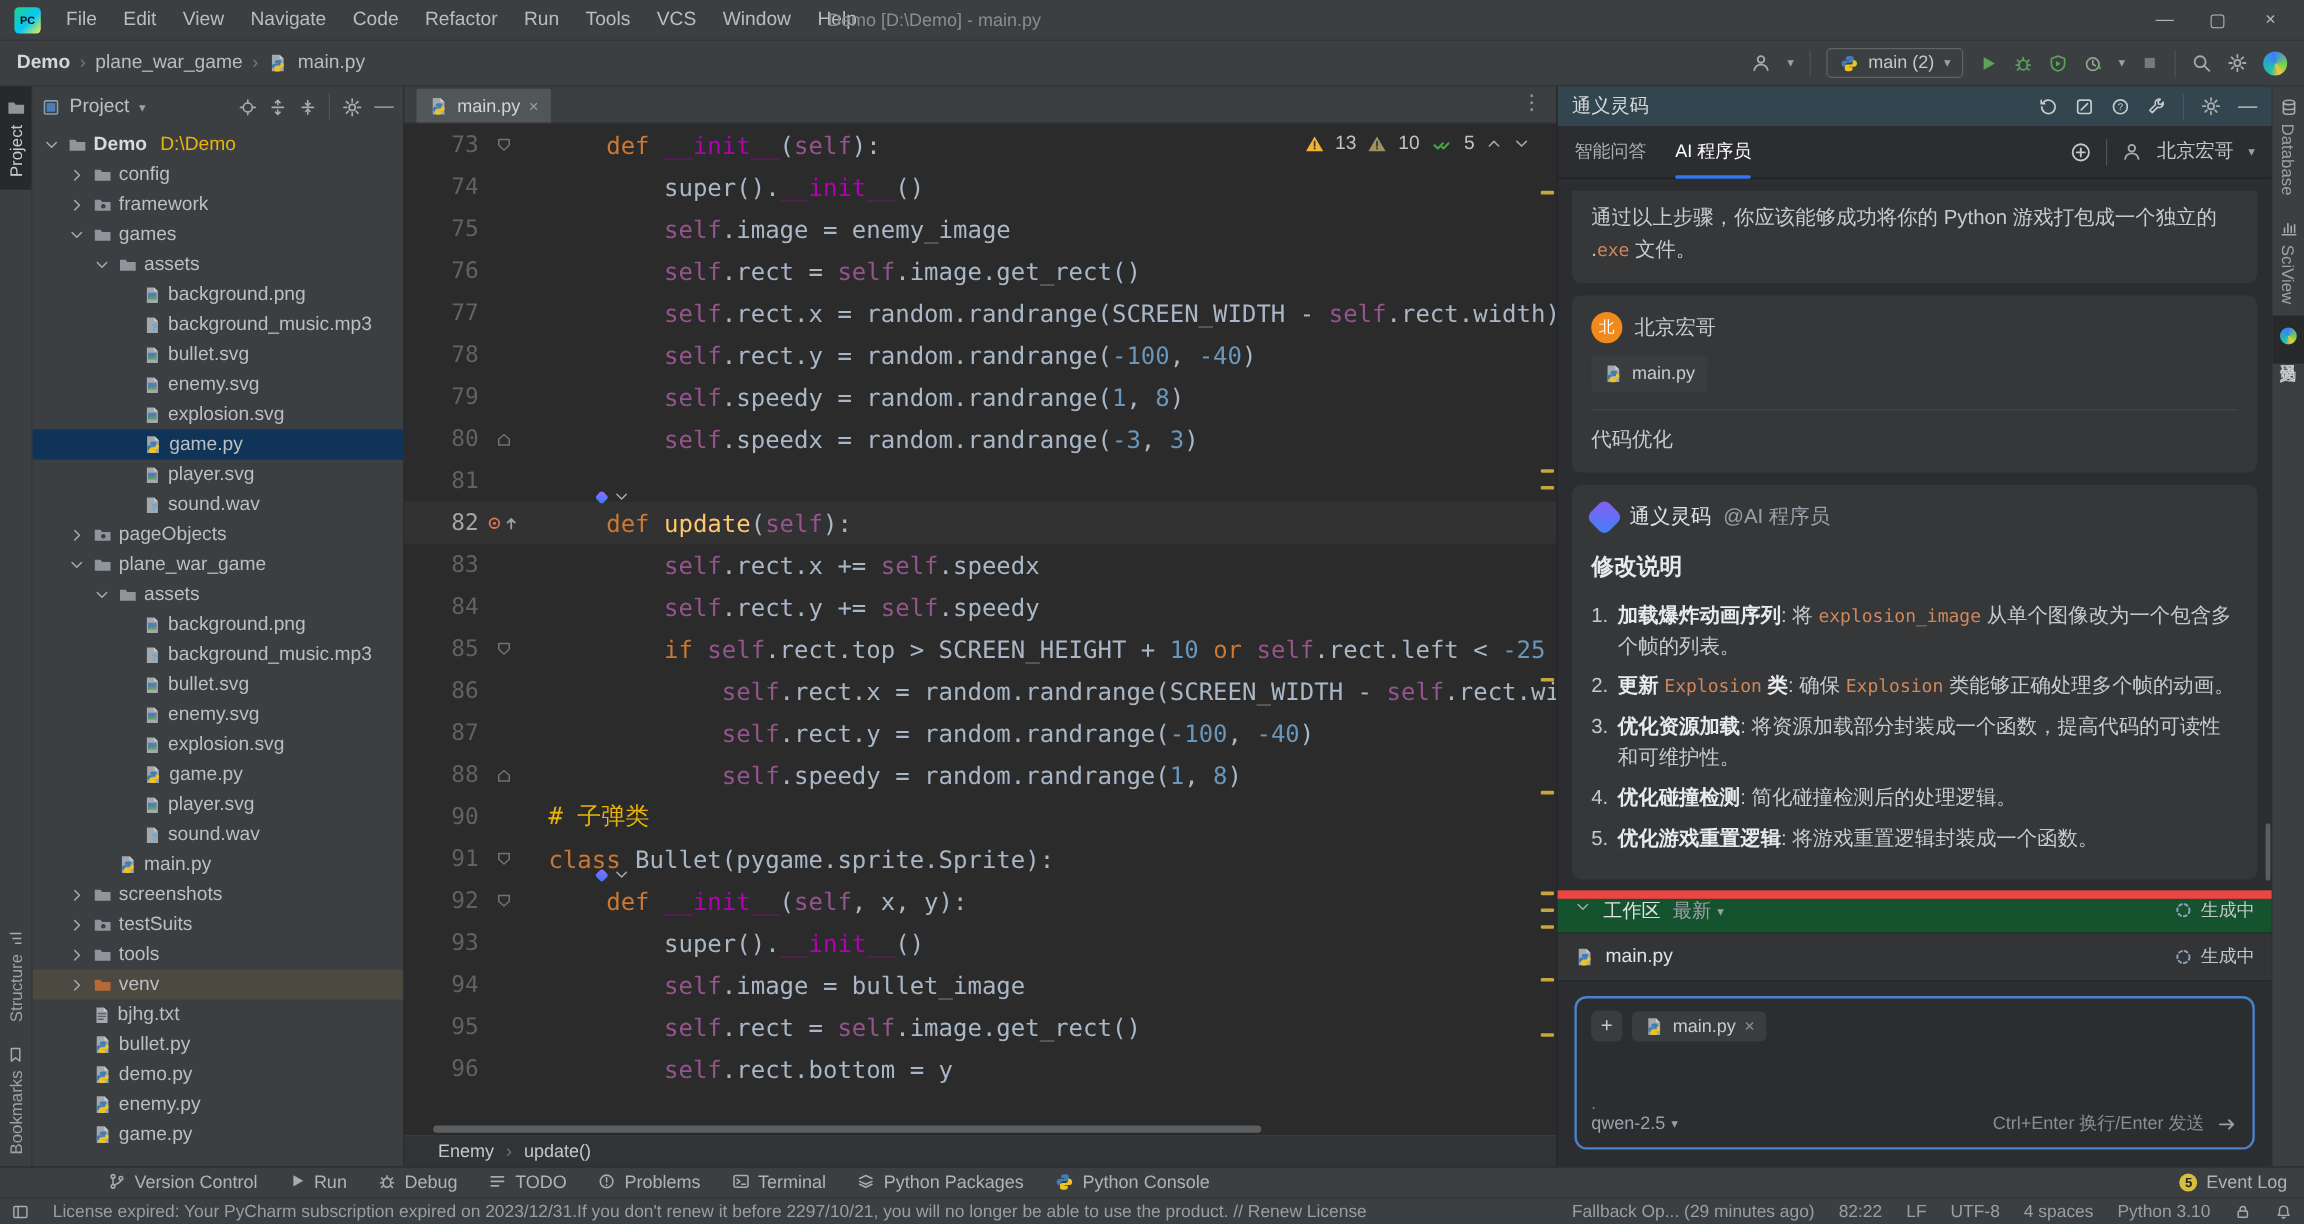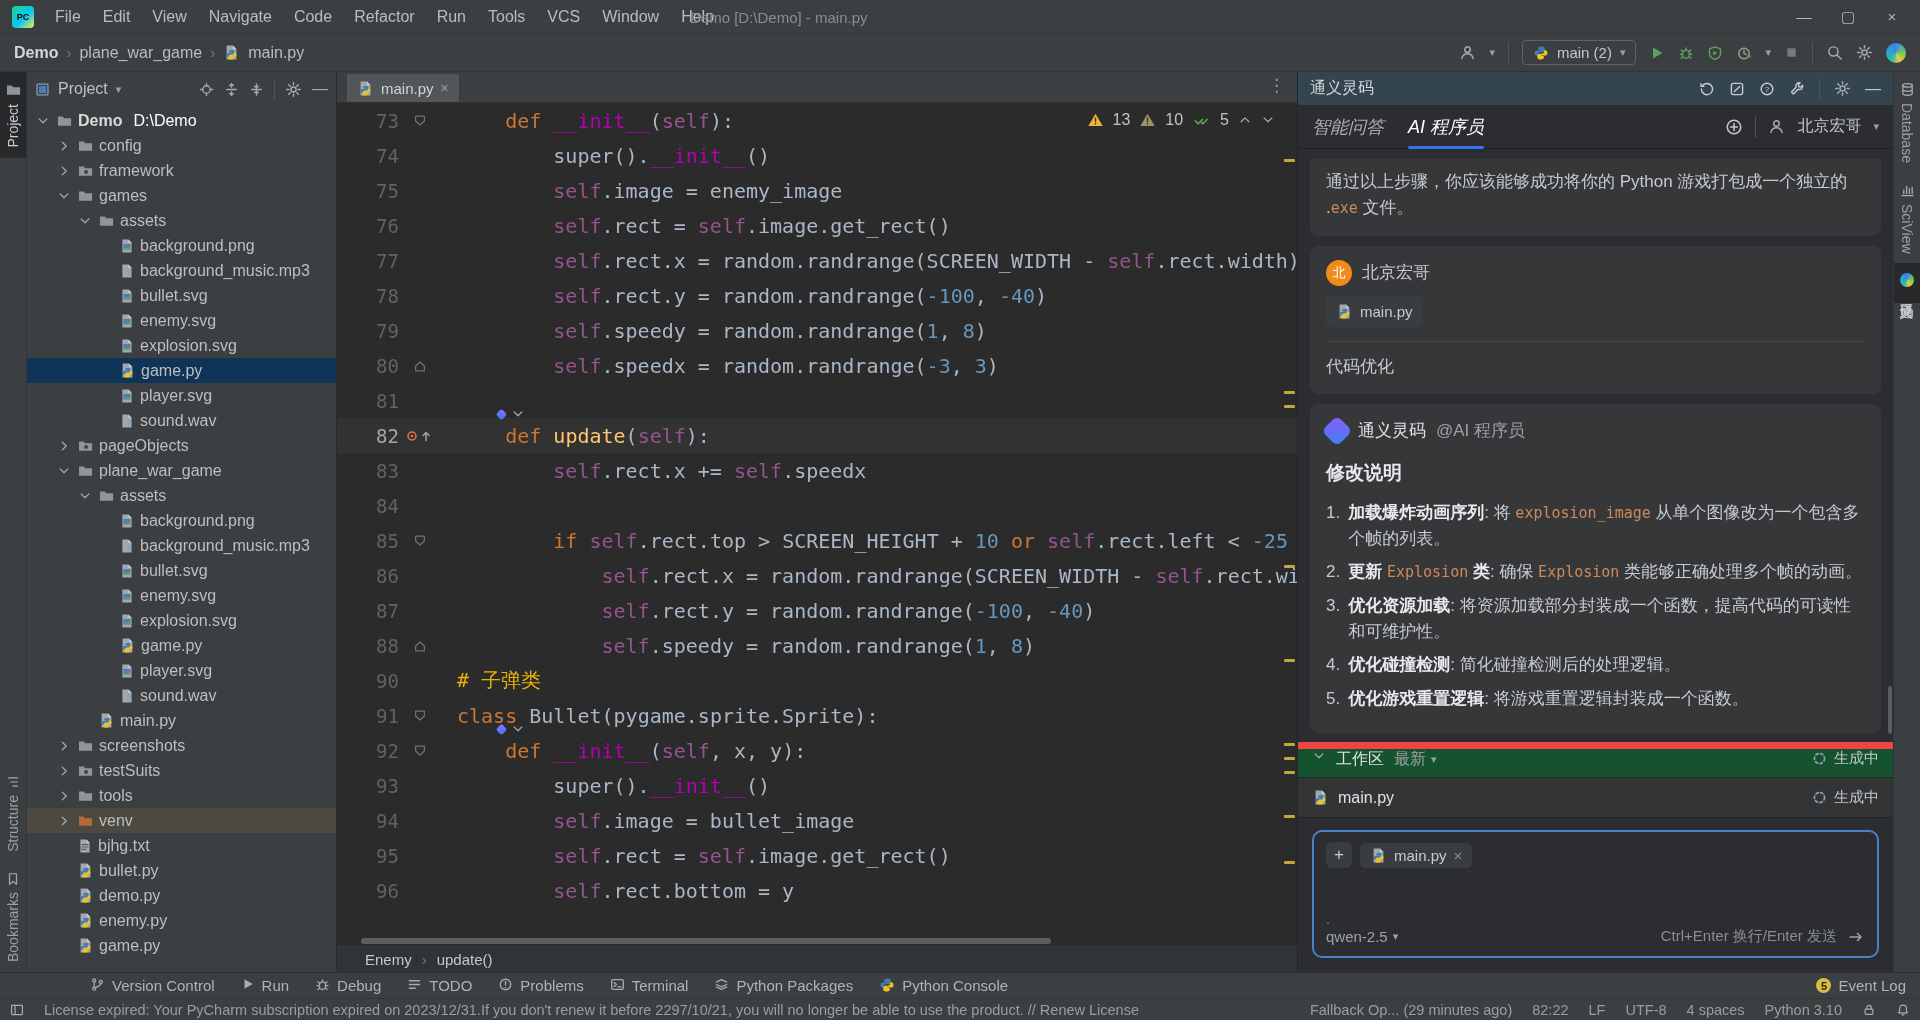--- a/index.html
+++ b/index.html
@@ -46,21 +46,21 @@
   .project-panel { width:310px; background:#3c3f41; border-right:1px solid #282b2d; display:flex; flex-direction:column; flex:none;}
   .pp-header { height:34px; display:flex; align-items:center; padding:0 8px; gap:8px; font-size:16px; color:#c0c0c0; flex:none;}
   .pp-header .grow { flex:1;}
   .pp-icons { display:flex; align-items:center; gap:10px; color:#a7abaf;}
   .tree { flex:1; overflow:hidden; padding-top:2px; font-size:16px;}
   .tree-row { height:25px; display:flex; align-items:center; gap:5px; padding-right:4px; white-space:nowrap; color:#bcbfc2; cursor:default;}
   .tree-row .arrow { width:16px; display:flex; justify-content:center;}
   .tree-row.sel-focus { background:#103457;}
   .tree-row.sel-inactive { background:#4c4a40;}
   .tree-row .lbl.bold { font-weight:bold; color:#dadada;}
-  .tree-row .extra { color:#ffffff; margin-left:6px;text-align:center;}
+  .tree-row .extra { color:#eab308; margin-left:6px;text-align:center;}
 
   
   .editor { width:960px; flex:none; display:flex; flex-direction:column; background:#2b2b2b; min-height:0;}
   .tab-strip { height:31px; background:#3c3f41; border-bottom:1px solid #323232; display:flex; align-items:flex-end; padding-left:10px; flex:none;}
   .etab { background:#515658; height:28px; display:flex; align-items:center; gap:7px; padding:0 10px; font-size:15px; color:#d3d3d3; border-radius:2px 2px 0 0;}
   .etab .close { color:#9a9da0; font-size:14px;}
   .tabstrip-right { margin-left:auto; padding:0 12px 6px 0; color:#9a9da0; font-size:17px;}
   .code-wrap { position:relative; flex:1; overflow:hidden; font-family:"DejaVu Sans Mono",monospace; font-size:20px;}
   .crow { height:35px; display:flex; align-items:center; position:relative;}
   .crow.current { background:#323232;}
@@ -81,21 +81,21 @@
   .ebreadcrumb { height:26px; background:#313437; display:flex; align-items:center; gap:10px; padding-left:28px;
     font-size:15px; color:#c7c7c7; flex:none; border-top:1px solid #3a3d3f;}
   .ebreadcrumb .sep { color:#7a7a7a;}
 
   
   .assistant { flex:1; background:#2b2d30; border-left:1px solid #232527; display:flex; flex-direction:column; min-width:0; position:relative;}
   .as-header { height:33px; background:#33454f; display:flex; align-items:center; padding:0 12px; gap:14px; flex:none;}
   .as-title { font-size:16px; color:#d6d9dc; margin-right:auto;}
   .as-hicons { display:flex; align-items:center; gap:14px; color:#c7cacf;}
   .as-tabs { height:44px; display:flex; align-items:center; padding:0 14px; gap:24px; border-bottom:1px solid #1f2123; flex:none;}
-  .as-tab { font-size:18px; color:#aaadb2; height:44px; display:flex; align-items:center; position:relative;font-style:italic;}
+  .as-tab { font-size:15px; color:#aaadb2; height:44px; display:flex; align-items:center; position:relative;}
   .as-tab.active { color:#ffffff;}
   .as-tab.active::after { content:""; position:absolute; left:0; right:0; bottom:0; height:3px; background:#3574f0; border-radius:2px;}
   .as-tabs .right { margin-left:auto; display:flex; align-items:center; gap:12px; color:#c3c6cb; font-size:16px;}
   .as-content { flex:1; overflow:hidden; padding:10px 12px 0 12px; display:flex; flex-direction:column; gap:10px;}
   .card { background:#353739; border-radius:8px; padding:14px 16px; font-size:17px; color:#c7cacf; line-height:1.55;}
   .card.partial { border-radius:0 0 8px 8px; padding-top:10px;}
   .code-tok { font-family:"DejaVu Sans Mono",monospace; color:#d0885a; font-size:15px;}
   .uc-head { display:flex; align-items:center; gap:10px; margin-bottom:10px;}
   .uc-avatar { width:26px; height:26px; border-radius:50%; background:#f08a1c; color:#fff; font-size:13px; display:flex; align-items:center; justify-content:center;}
   .chip { display:inline-flex; align-items:center; gap:7px; background:#3a3d40; border-radius:5px; padding:4px 10px; font-size:15px; color:#c7cacf;}
@@ -863,20 +863,21 @@
               </span>
             </div>
             <div class="crow">
               <span class="ln">83</span>
               <span class="foldc icn"></span>
               <span class="code"><span class="tok-t">        </span><span class="tok-s">self</span><span class="tok-t">.rect.x += </span><span class="tok-s">self</span><span class="tok-t">.speedx</span></span>
             </div>
             <div class="crow">
               <span class="ln">84</span>
               <span class="foldc icn"></span>
+              <span class="code"><span class="tok-t">        </span><span class="tok-s">self</span><span class="tok-t">.rect.y += </span><span class="tok-s">self</span><span class="tok-t">.speedy</span></span>
             </div>
             <div class="crow">
               <span class="ln">85</span>
               <span class="foldc icn">
                 <svg width="14" height="14" viewBox="0 0 16 16" fill="none" stroke="#a7abaf" stroke-width="1.4" stroke-linecap="round" stroke-linejoin="round">
                   <path d="M3 2.5h10v5.5L8 12.5 3 8z" stroke="#6e7479"></path>
                 </svg>
               </span>
               <span class="code"><span class="tok-t">        </span><span class="tok-k">if</span><span class="tok-t"> </span><span class="tok-s">self</span><span class="tok-t">.rect.top &gt; SCREEN_HEIGHT + </span><span class="tok-n">10</span><span class="tok-t"> </span><span class="tok-k">or</span><span class="tok-t"> </span><span class="tok-s">self</span><span class="tok-t">.rect.left &lt; </span><span class="tok-n">-25</span><span class="tok-t"> </span></span>
             </div>

